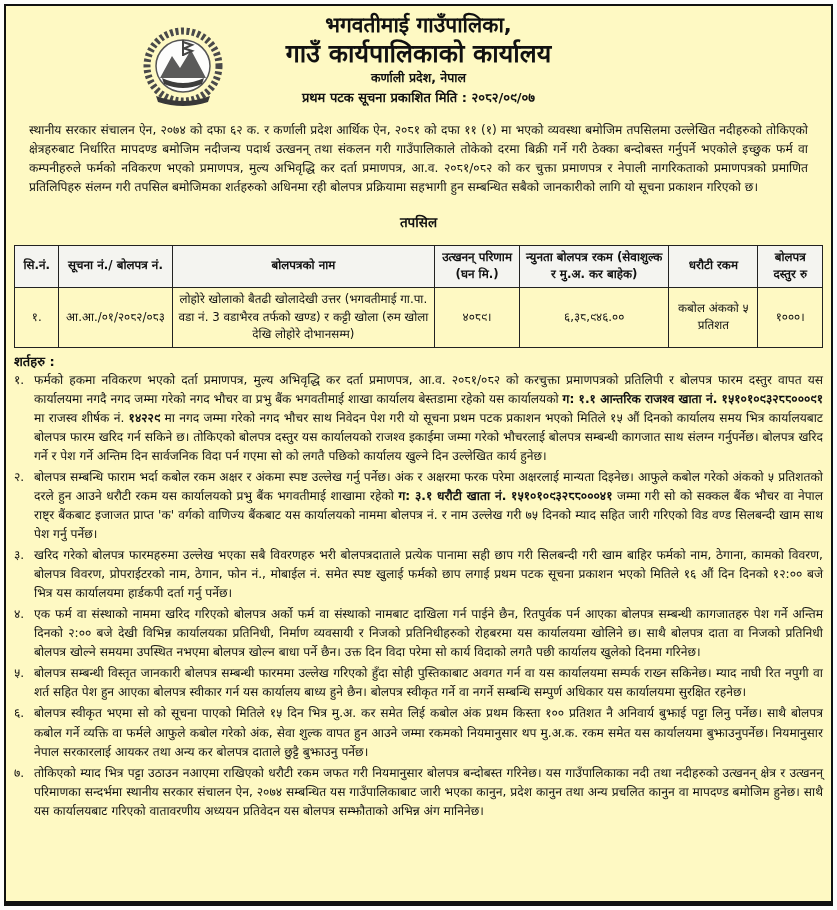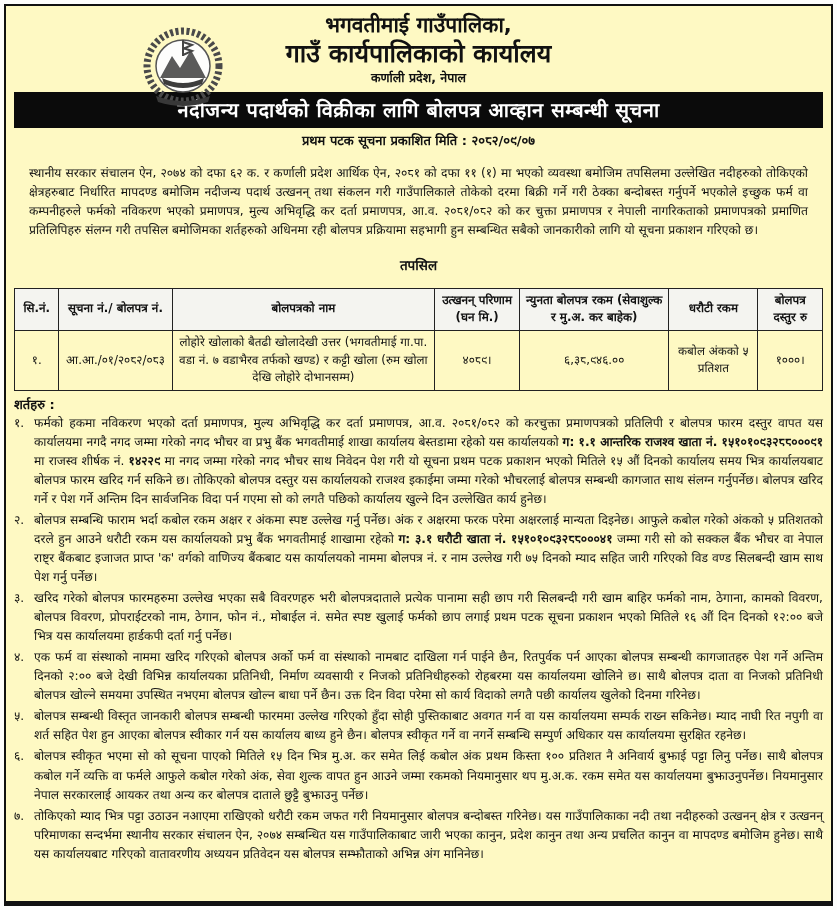--- a/index.html
+++ b/index.html
@@ -61,21 +61,20 @@
         <path d="M20 52 Q41 62 62 52 L60 58 Q41 66 22 58 Z" fill="#3c3c3c"></path>
         <path d="M41 14 L41 30 M41 16 L50 19 L41 23 M41 22 L50 25 L41 29" stroke="#444" stroke-width="2" fill="none"></path>
         <path d="M14 70 Q41 80 68 70 L66 76 Q41 84 16 76 Z" fill="#383838"></path>
       </svg>
     </span>
     <div class="org-name">भगवतीमाई गाउँपालिका,</div>
     <div class="office-name">गाउँ कार्यपालिकाको कार्यालय</div>
     <div class="addr">कर्णाली प्रदेश, नेपाल</div>
   </div>
 
-  <div class="banner">नदीजन्य पदार्थको विक्रीका लागि बोलपत्र आव्हान सम्बन्धी सूचना</div>
 
   <div class="date-line">प्रथम पटक सूचना प्रकाशित मिति : २०८२/०९/०७</div>
 
   <p class="intro">स्थानीय सरकार संचालन ऐन, २०७४ को दफा ६२ क. र कर्णाली प्रदेश आर्थिक ऐन, २०८१ को दफा ११ (१) मा भएको व्यवस्था बमोजिम तपसिलमा उल्लेखित नदीहरुको तोकिएको क्षेत्रहरुबाट निर्धारित मापदण्ड बमोजिम नदीजन्य पदार्थ उत्खनन् तथा संकलन गरी गाउँपालिकाले तोकेको दरमा बिक्री गर्ने गरी ठेक्का बन्दोबस्त गर्नुपर्ने भएकोले इच्छुक फर्म वा कम्पनीहरुले फर्मको नविकरण भएको प्रमाणपत्र, मुल्य अभिवृद्धि कर दर्ता प्रमाणपत्र, आ.व. २०८१/०८२ को कर चुक्ता प्रमाणपत्र र नेपाली नागरिकताको प्रमाणपत्रको प्रमाणित प्रतिलिपिहरु संलग्न गरी तपसिल बमोजिमका शर्तहरुको अधिनमा रही बोलपत्र प्रक्रियामा सहभागी हुन सम्बन्धित सबैको जानकारीको लागि यो सूचना प्रकाशन गरिएको छ।</p>
 
   <div class="tapasil">तपसिल</div>
 
   <table class="spec">
     <colgroup>
       <col style="width:5.5%">
@@ -94,21 +93,21 @@
         <th>उत्खनन् परिणाम (घन मि.)</th>
         <th>न्युनता बोलपत्र रकम (सेवाशुल्क र मु.अ. कर बाहेक)</th>
         <th>धरौटी रकम</th>
         <th>बोलपत्र दस्तुर रु</th>
       </tr>
     </thead>
     <tbody>
       <tr>
         <td>१.</td>
         <td>आ.आ./०१/२०८२/०८३</td>
-        <td>लोहोरे खोलाको बैतढी खोलादेखी उत्तर (भगवतीमाई गा.पा. वडा नं. ७ वडाभैरव तर्फको खण्ड) र कट्टी खोला (रुम खोला देखि लोहोरे दोभानसम्म)</td>
+        <td>लोहोरे खोलाको बैतढी खोलादेखी उत्तर (भगवतीमाई गा.पा. वडा नं. 3 वडाभैरव तर्फको खण्ड) र कट्टी खोला (रुम खोला देखि लोहोरे दोभानसम्म)</td>
         <td>४०८९।</td>
         <td>६,३८,९४६.००</td>
         <td>कबोल अंकको ५ प्रतिशत</td>
         <td>१०००।</td>
       </tr>
     </tbody>
   </table>
 
   <div class="cond-heading">शर्तहरु :</div>
 

